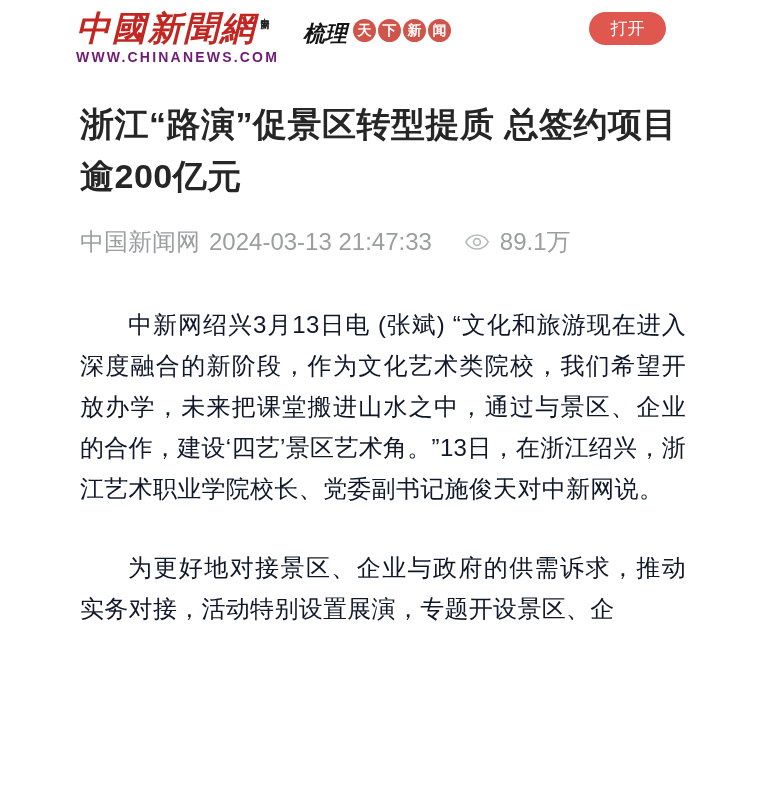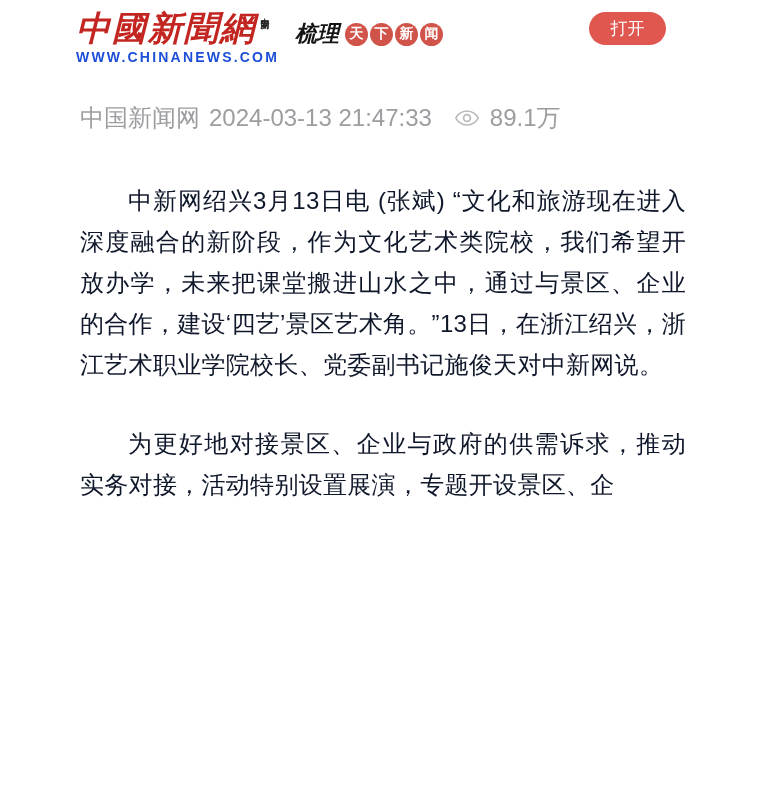--- a/index.html
+++ b/index.html
@@ -10,20 +10,21 @@
     font-family: "Liberation Sans", "DejaVu Sans", sans-serif;
   }
   .page { width: 766px; height: 798px; background: #fff; }
 
   
   .header {
     display: flex;
     align-items: flex-start;
     padding: 10px 0 0 76px;
     height: 78px;
+    gap: 8px;
   }
   .logo-block { flex: 0 0 auto; }
   .logo-row { display: flex; align-items: flex-start; }
   .logo-main {
     font-family: "DejaVu Serif", serif;
     font-weight: bold;
     font-style: italic;
     font-size: 34px;
     line-height: 36px;
     color: #c32521;
@@ -39,28 +40,28 @@
     margin-left: 4px;
     margin-top: 1px;
     height: 34px;
     letter-spacing: 1px;
     font-weight: bold;
   }
   .logo-url {
     font-size: 14px;
     font-weight: bold;
     letter-spacing: 2.2px;
-    color: #1d4ed8;
+    color: #701a75;
     margin-top: 3px;
     white-space: nowrap;
   }
 
   .tagline {
     display: flex;
-    align-items: center;
+    align-items: flex-start;
     margin: 9px 0 0 16px;
     flex: 0 0 auto;
   }
   .tagline-prefix {
     font-family: "DejaVu Serif", serif;
     font-weight: bold;
     font-style: italic;
     font-size: 22px;
     color: #141414;
     margin-right: 4px;
@@ -106,21 +107,21 @@
     letter-spacing: 0.5px;
   }
   .byline {
     display: flex;
     align-items: center;
     margin-top: 24px;
     color: #9b9da0;
     font-size: 24px;
   }
   .byline .source { margin-right: 9px; }
-  .byline .time { margin-right: 22px; }
+  .byline .time { margin-right: 32px; }
   .eye-icon { display: inline-flex; align-items: center; margin-right: 10px; }
   .eye-icon svg { display: block; }
 
   .article-body p {
     font-size: 24px;
     line-height: 41px;
     color: #0f172a;
     text-align: justify;
     text-indent: 2em;
     margin-top: 38px;
@@ -149,20 +150,21 @@
       <span class="seal">下</span>
       <span class="seal">新</span>
       <span class="seal">闻</span>
     </div>
 
     <button class="open-button">打开</button>
   </div>
 
   <div class="content">
 
+    <h1 class="article-title">浙江“路演”促景区转型提质 总签约项目逾200亿元</h1>
 
     <div class="byline">
       <span class="source">中国新闻网</span>
       <span class="time">2024-03-13 21:47:33</span>
       <span class="eye-icon">
         <svg width="26" height="18" viewBox="0 0 26 18">
           <path d="M13 2 C7.2 2 3.2 6 1.8 9 C3.2 12 7.2 16 13 16 C18.8 16 22.8 12 24.2 9 C22.8 6 18.8 2 13 2 Z" fill="none" stroke="#b7b9bc" stroke-width="1.7"></path>
           <circle cx="13" cy="9" r="3.4" fill="none" stroke="#b7b9bc" stroke-width="1.7"></circle>
         </svg>
       </span>

